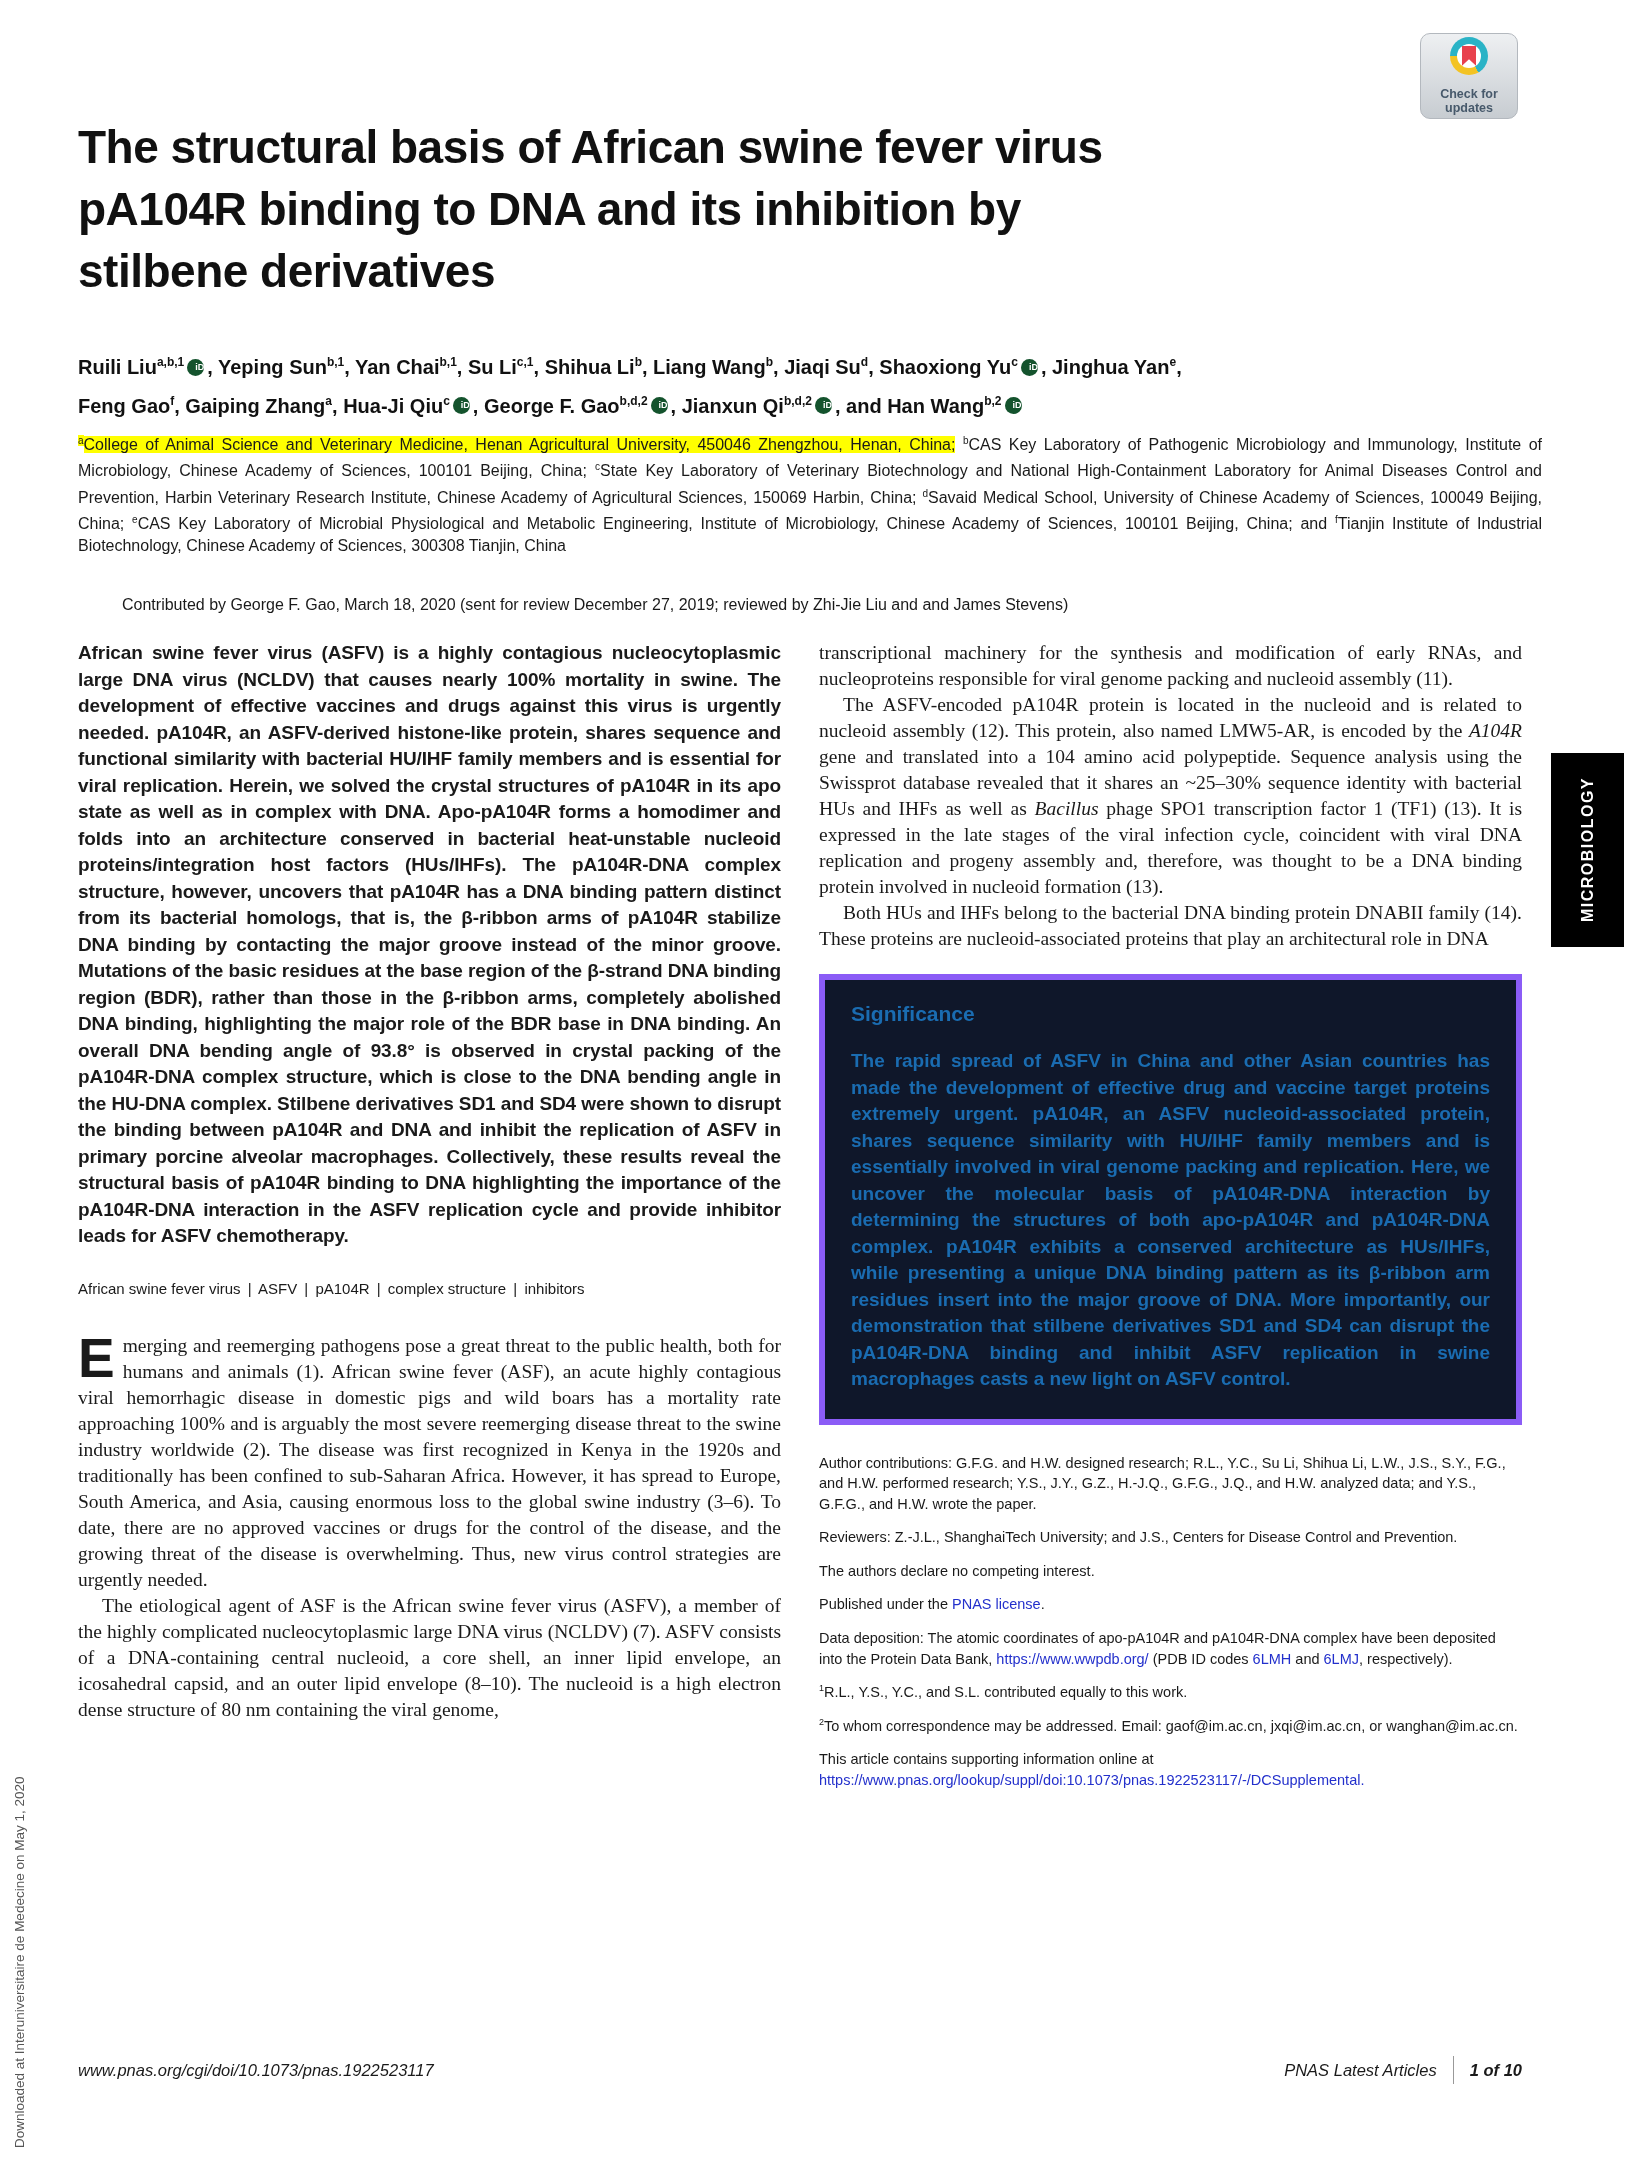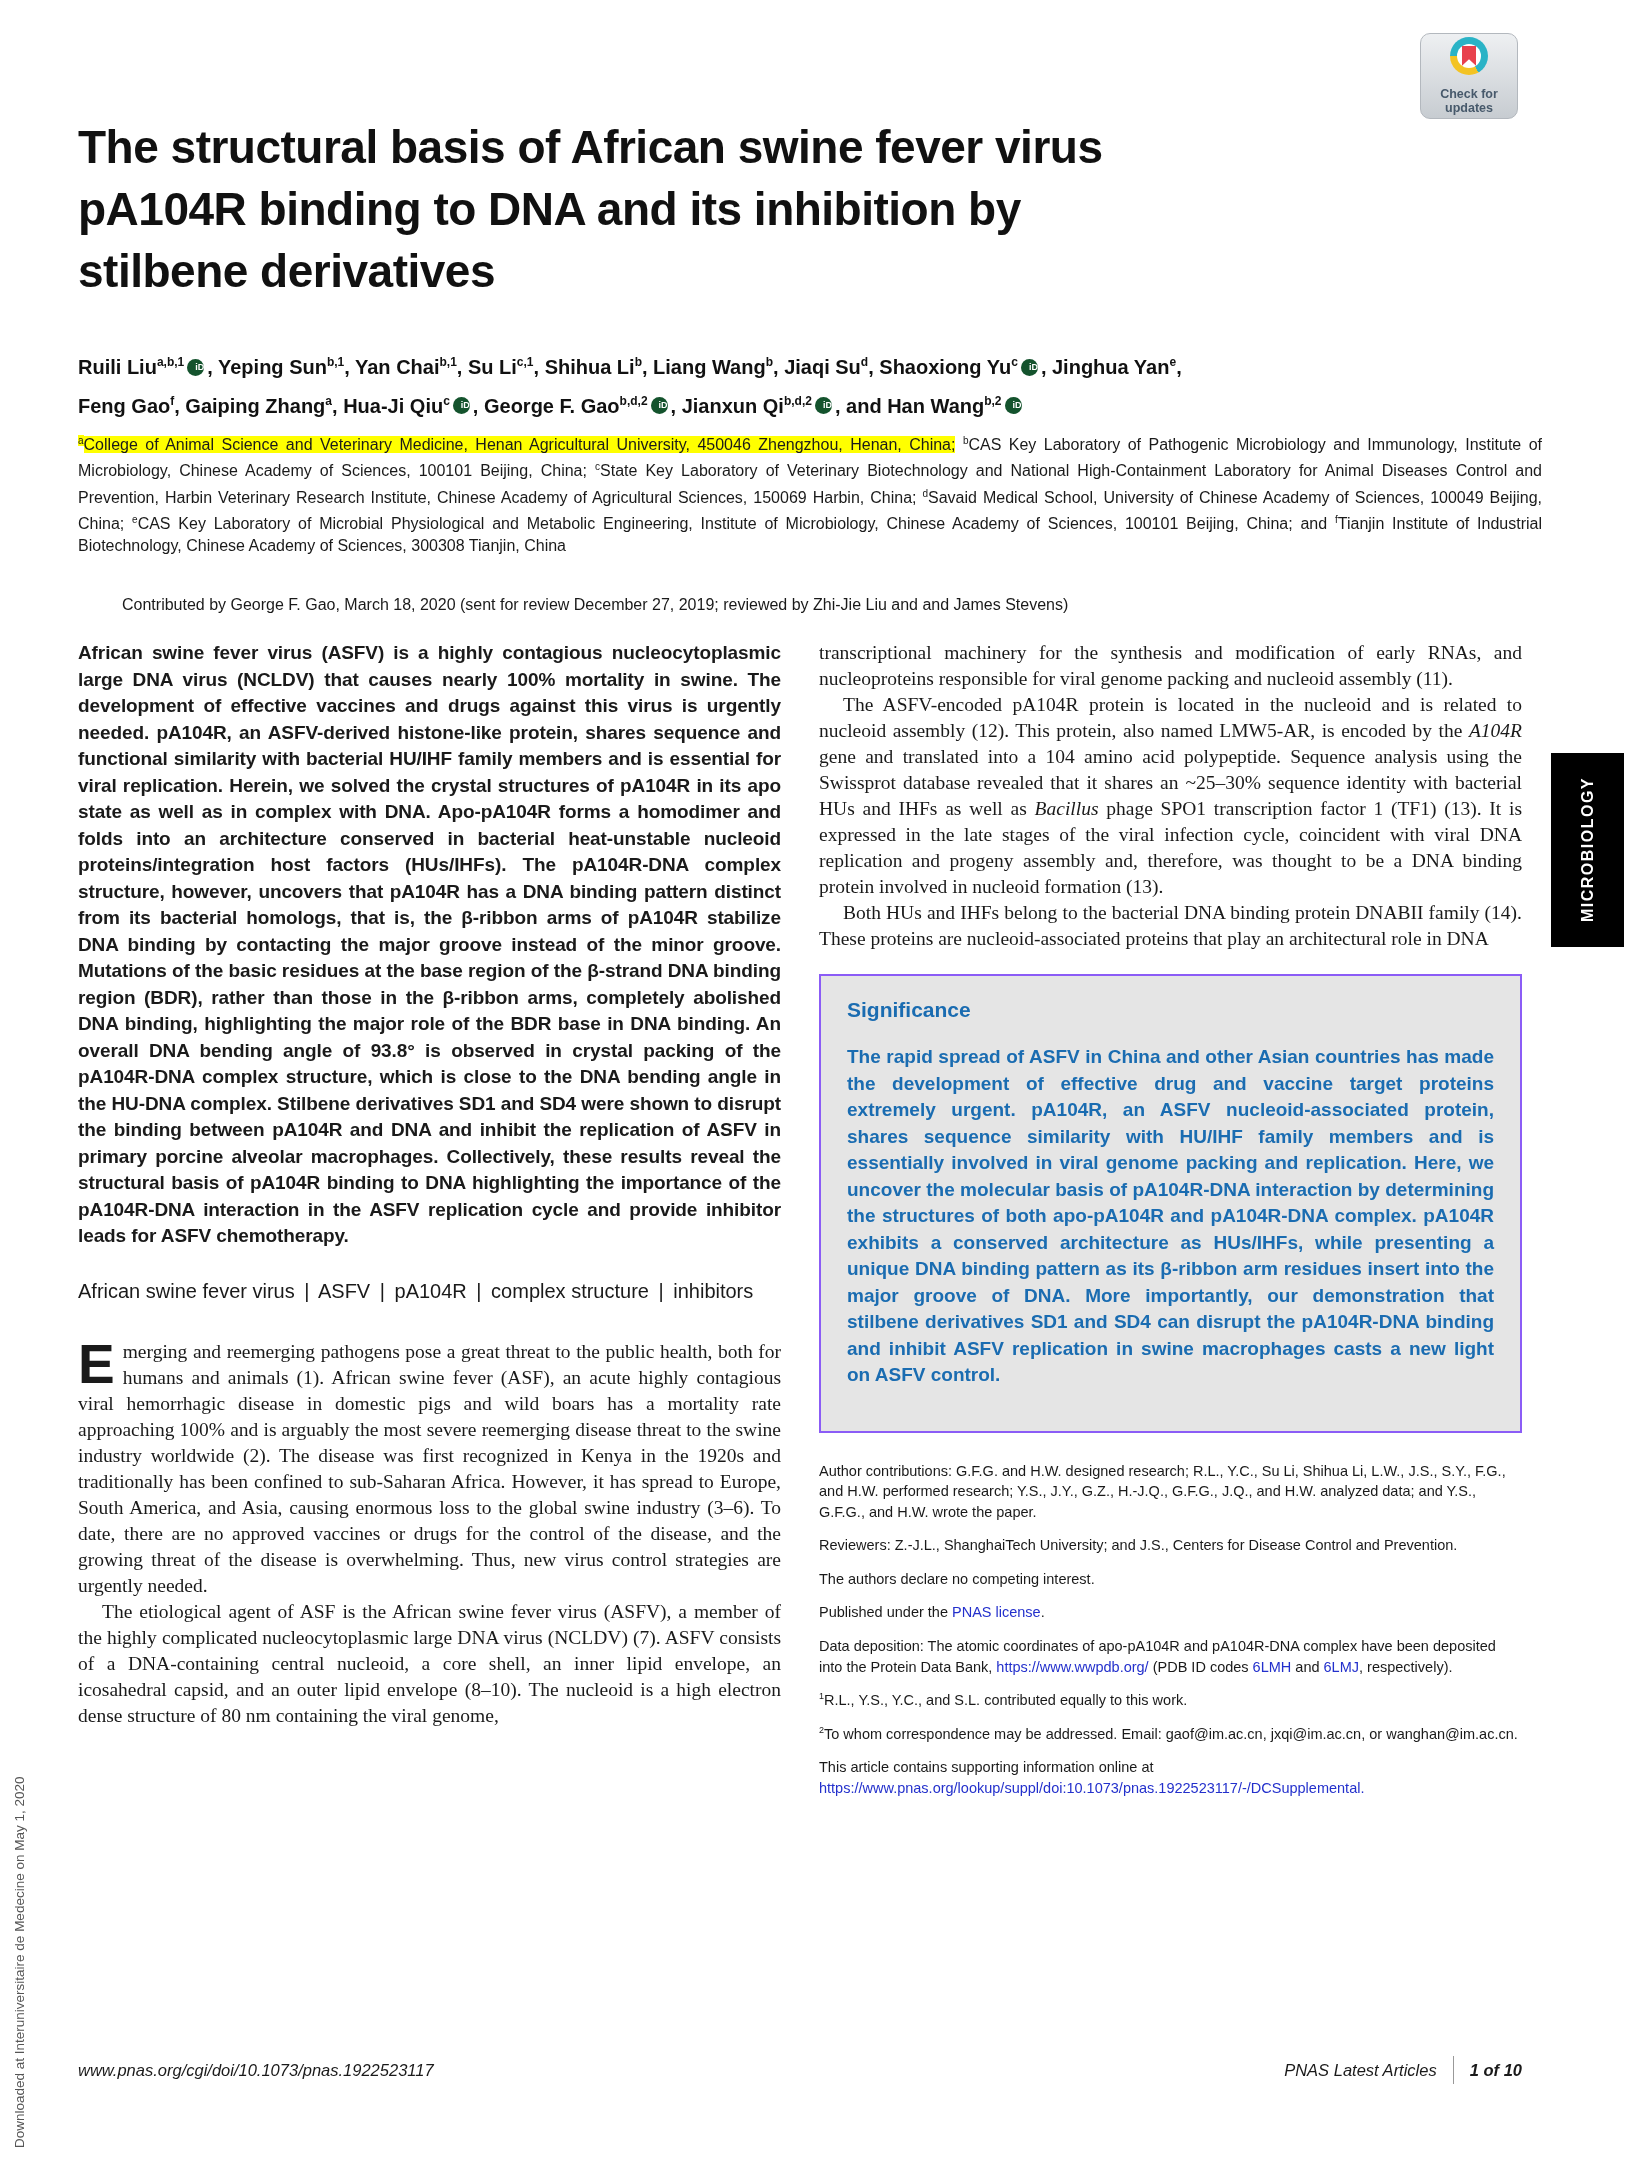--- a/index.html
+++ b/index.html
@@ -28,30 +28,30 @@
   .affils{position:absolute;left:78px;top:430px;width:1464px;font-size:16px;line-height:22px;
          text-align:justify;}
   .affils sup{font-size:10px;}
   .hl{background:#ffff00;}
   .contributed{position:absolute;left:78px;top:596px;width:1464px;font-size:16px;margin-left:44px;}
 
   
   .columns{position:absolute;left:78px;top:640px;width:1444px;display:flex;gap:38px;}
   .col{width:703px;}
   .abstract{font-weight:bold;font-size:19px;line-height:26.5px;text-align:justify;letter-spacing:-0.1px;margin:0;}
-  .keywords{margin-top:30px;font-size:20px;}
+  .keywords{margin-top:30px;font-size:15px;}
   .body-text{font-family:"Liberation Serif",serif;font-size:19.5px;line-height:26px;text-align:justify;margin:0;}
   .intro{margin-top:36px;}
   .indent{text-indent:24px;}
   .dropcap{float:left;font-family:"Liberation Sans",sans-serif;font-weight:bold;font-size:55px;
          line-height:42px;margin:4px 8px 0 0;}
   .it{font-style:italic;}
 
   
-  .sig-box{margin-top:22px;border:2px solid #8b5cf6;background:#e5e5e5;padding:22px 26px 42px;color:#1a6cb1;}
+  .sig-box{margin-top:22px;border:6px solid #8b5cf6;background:#0f172a;padding:22px 26px 26px;color:#1a6cb1;}
   .sig-title{font-size:21px;font-weight:bold;margin:0 0 22px;}
   .sig-body{font-size:19px;font-weight:bold;line-height:26.5px;text-align:justify;margin:0;}
 
   
   .footnotes{margin-top:28px;}
   .footnote{font-size:14.5px;line-height:1.42;margin:0 0 13px;}
   .footnote sup{font-size:9px;}
   .link{color:#2330cc;cursor:pointer;}
 
   

